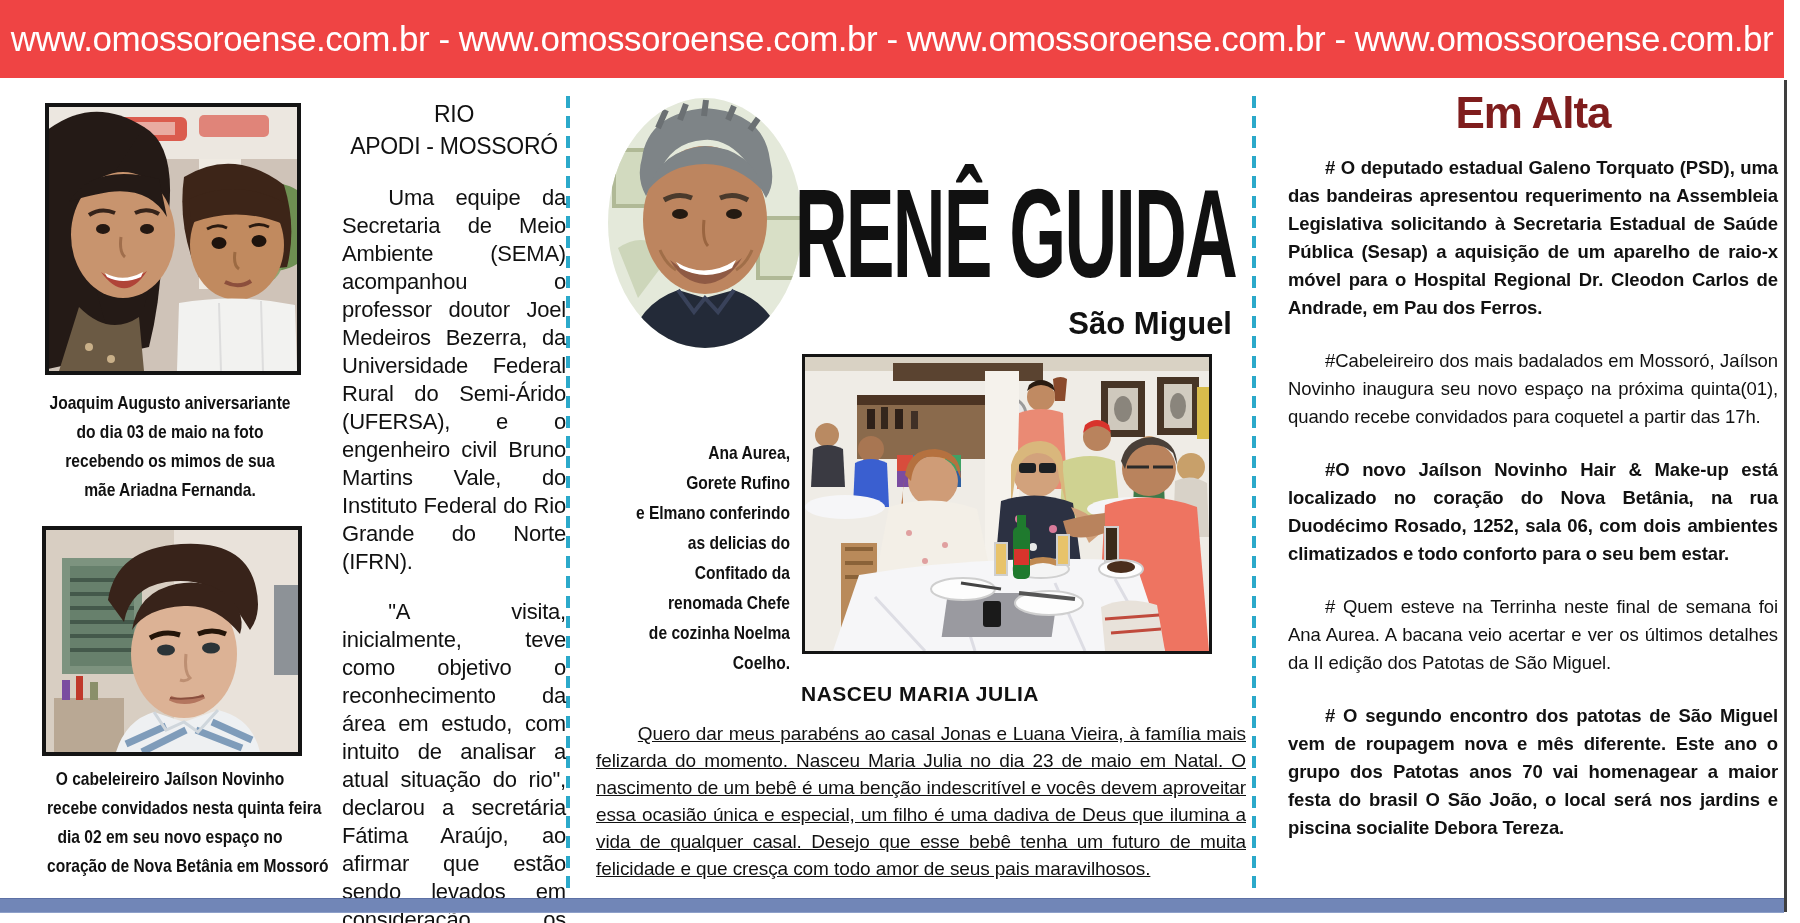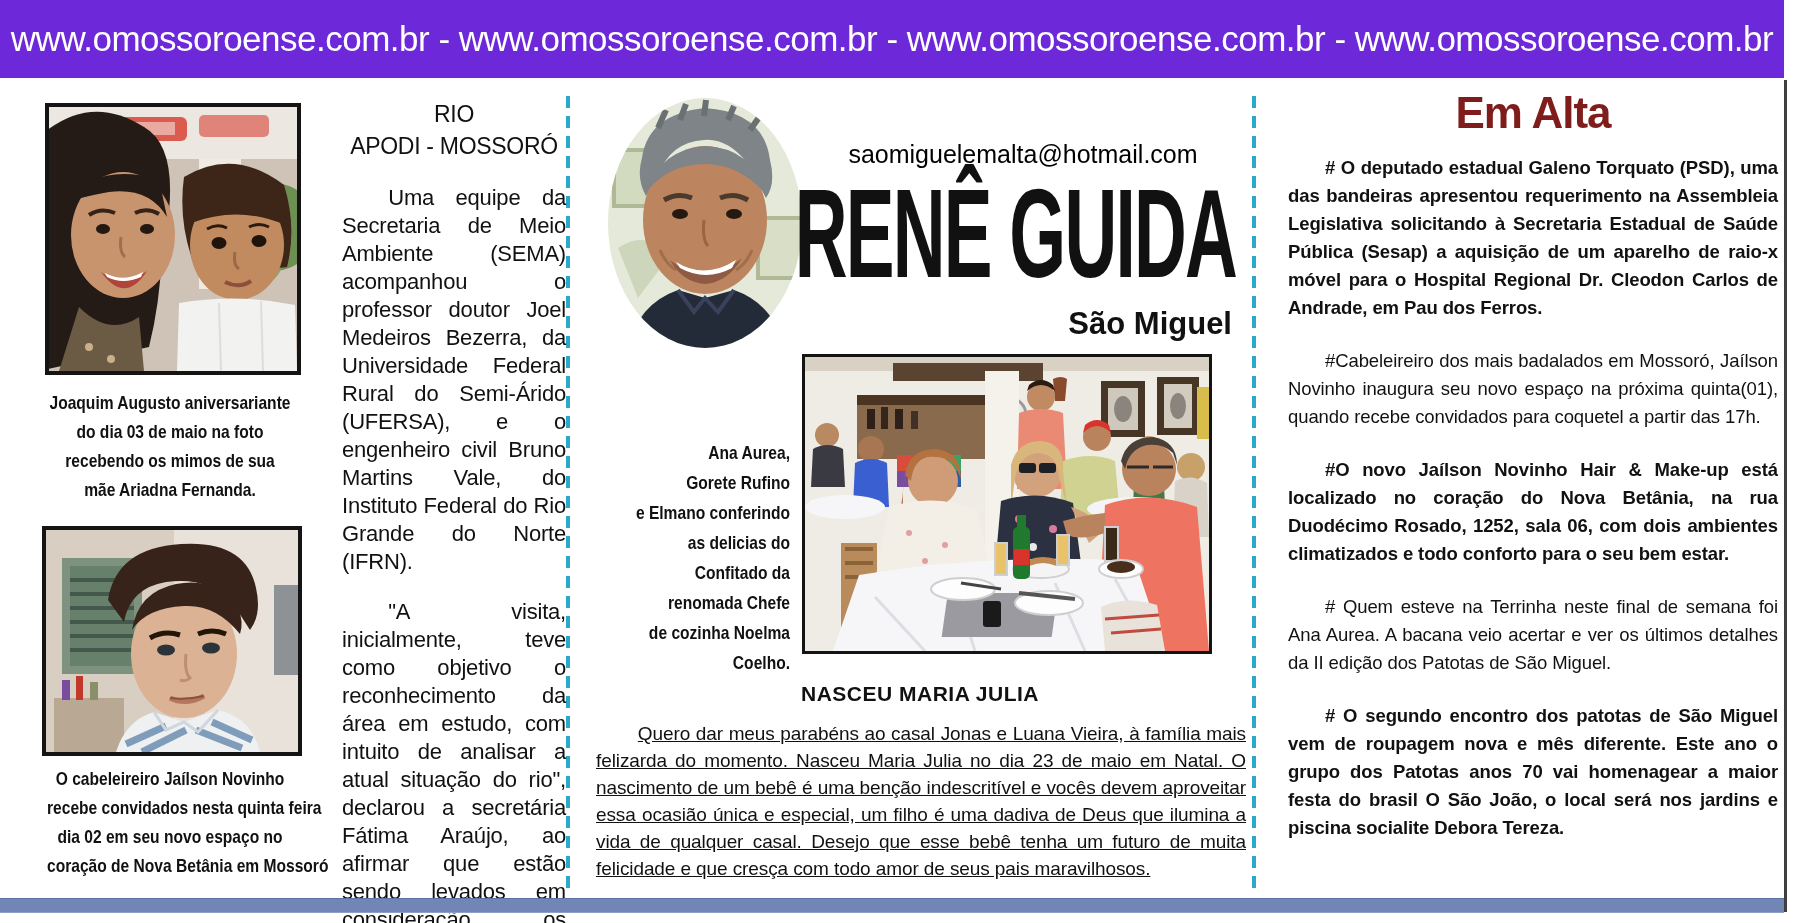--- a/index.html
+++ b/index.html
@@ -1,20 +1,20 @@
 <!DOCTYPE html>
 <html><head>
 <meta charset="utf-8">
 <style>
   html,body{margin:0;padding:0;background:#ffffff;}
   #stage{position:relative;width:1800px;height:923px;background:#ffffff;overflow:hidden;
          font-family:"Liberation Sans",sans-serif;color:#111;}
 
   
-  .banner{position:absolute;left:0;top:0;width:1784px;height:78px;background:#6d28d9;
+  .banner{position:absolute;left:0;top:0;width:1784px;height:78px;background:#ef4444;
           display:flex;align-items:center;justify-content:center;}
   .banner span{color:#fff;font-size:35px;letter-spacing:-0.5px;white-space:nowrap;}
 
   
   .footer-bar{position:absolute;left:0;top:898px;width:1784px;height:13px;background:#7186b7;
               border-top:1px solid #5d71a5;border-bottom:1px solid #8ea0c9;}
   .right-border{position:absolute;left:1784px;top:80px;width:3px;height:832px;background:#3f3f3f;}
 
   
   .vdash{position:absolute;top:96px;width:4px;height:792px;
@@ -180,21 +180,20 @@
         <ellipse cx="126" cy="116" rx="8" ry="5" fill="#241a12"></ellipse>
         <path d="M96 122 Q94 142 100 148" stroke="#9a6540" stroke-width="3" fill="none"></path>
         <path d="M62 162 Q97 192 134 160 Q120 184 97 186 Q74 184 62 162 Z" fill="#8f5a44"></path>
         <path d="M68 164 Q97 182 128 162 L124 170 Q98 184 72 170 Z" fill="#fff"></path>
         <path d="M52 152 Q58 166 68 172 M144 152 Q138 166 128 172" stroke="#a06e48" stroke-width="3" fill="none"></path>
         <path d="M20 250 Q30 206 70 192 L97 200 L126 192 Q166 206 176 250 Z" fill="#232a38"></path>
         <path d="M70 192 L86 214 L97 200 L110 214 L126 192" fill="none" stroke="#39425a" stroke-width="4"></path>
       </svg>
     </div>
 
-    <div class="email">saomiguelemalta@hotmail.com</div>
     <div class="big-title">RENÊ GUIDA</div>
     <div class="subtitle">São Miguel</div>
 
     <div class="rene-cap">
       <div class="cap-line">Ana Aurea,</div>
       <div class="cap-line">Gorete Rufino</div>
       <div class="cap-line">e Elmano conferindo</div>
       <div class="cap-line">as delicias do</div>
       <div class="cap-line">Confitado da</div>
       <div class="cap-line">renomada Chefe</div>

